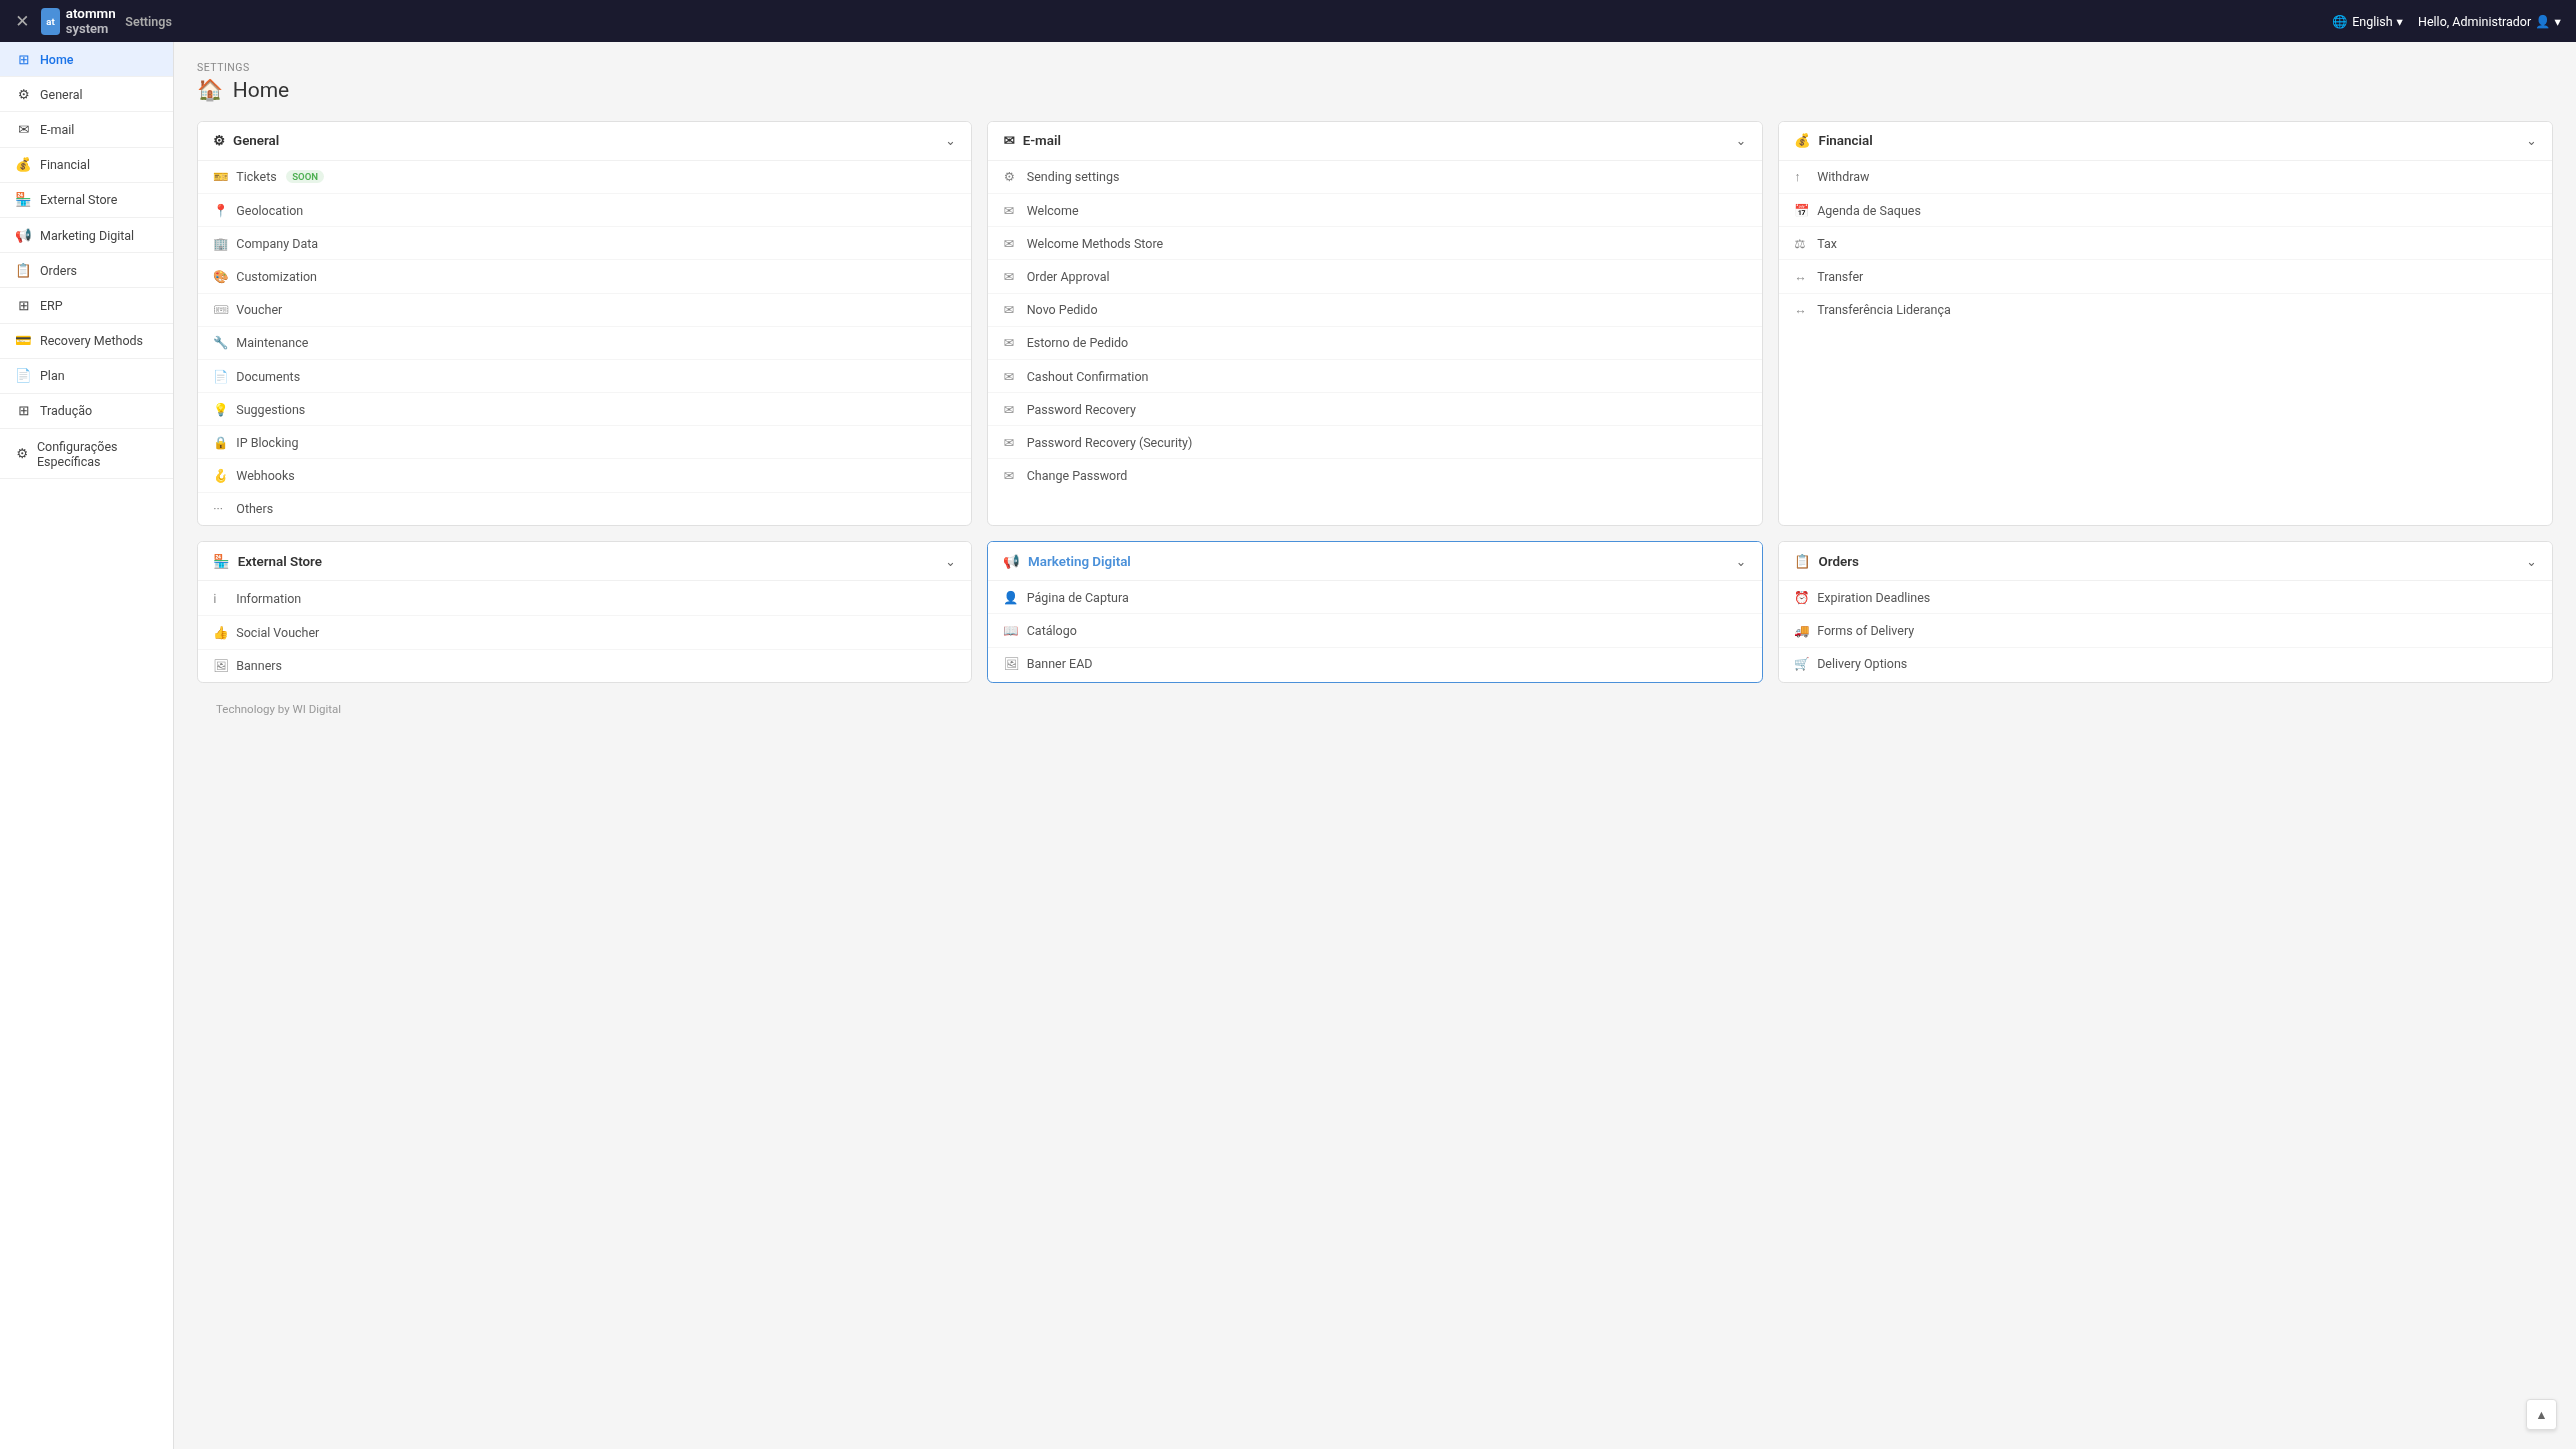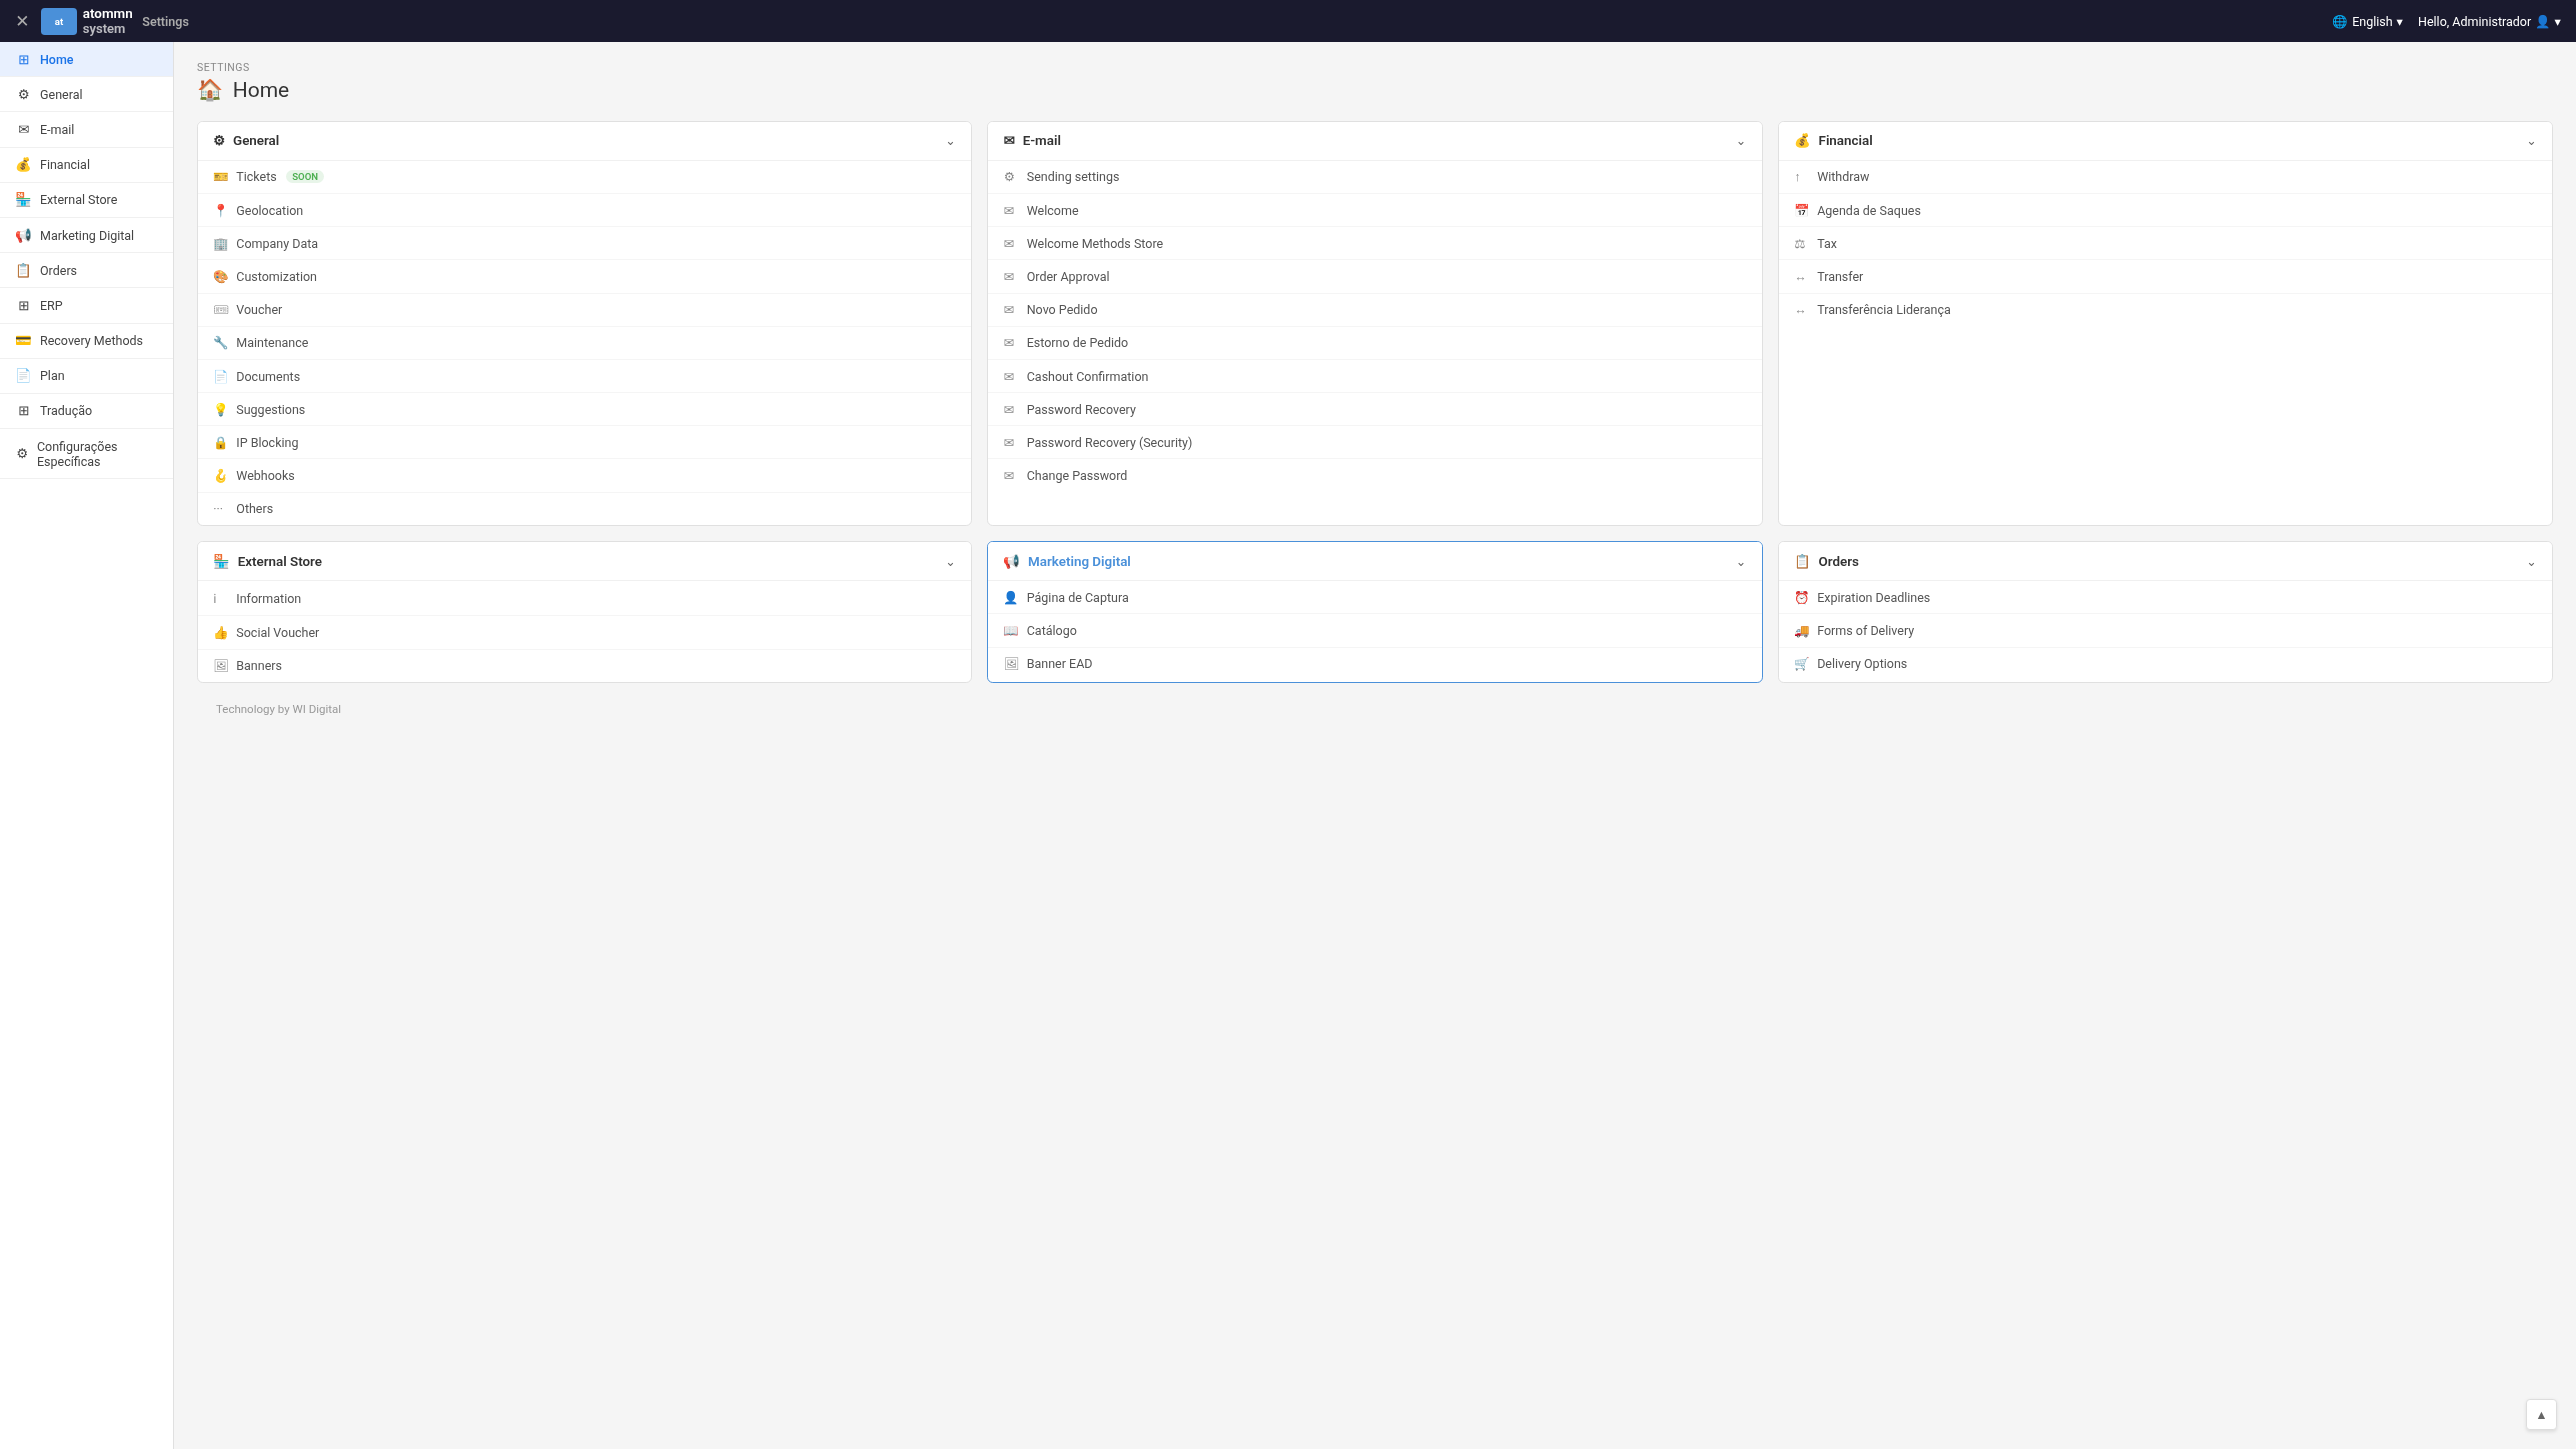--- a/index.html
+++ b/index.html
@@ -11,21 +11,21 @@
       color: #fff;
       display: flex;
       align-items: center;
       justify-content: space-between;
       padding: 0 15.3px;
       height: 42px;
       flex-shrink: 0;
     }
     .topnav-left { display: flex; align-items: center; gap: 11.5px; }
     .topnav-logo { display: flex; align-items: center; gap: 5.8px; font-size: 13.4px; font-weight: 600; }
-    .logo-icon { width: 36px; height: 27px; background: #4a90d9; border-radius: 3.8px; display: flex; align-items: center; justify-content: center; font-size: 9.6px; color: #fff; font-weight: bold; }
+    .logo-icon { width: 19px; height: 27px; background: #4a90d9; border-radius: 3.8px; display: flex; align-items: center; justify-content: center; font-size: 9.6px; color: #fff; font-weight: bold; }
     .topnav-close { color: #aaa; cursor: pointer; font-size: 17px; }
     .topnav-right { display: flex; align-items: center; gap: 15.3px; font-size: 12.5px; }
     .lang-selector { display: flex; align-items: center; gap: 3.8px; cursor: pointer; }
     .user-info { display: flex; align-items: flex-start; gap: 3.8px; cursor: pointer; }
 
     
     .layout { display: flex; flex: 1; overflow: hidden; }
 
     
     .sidebar {

